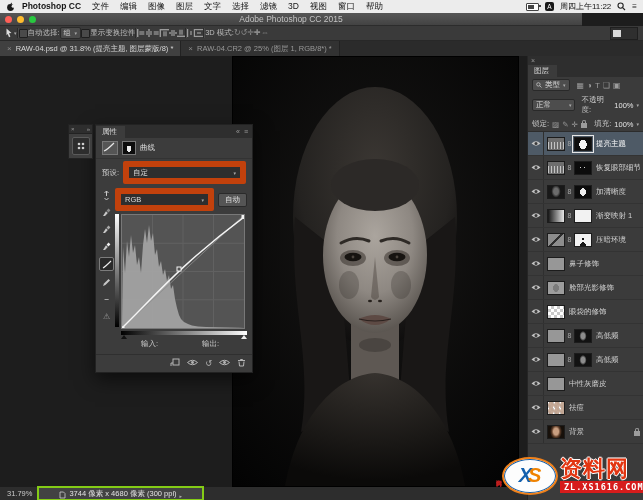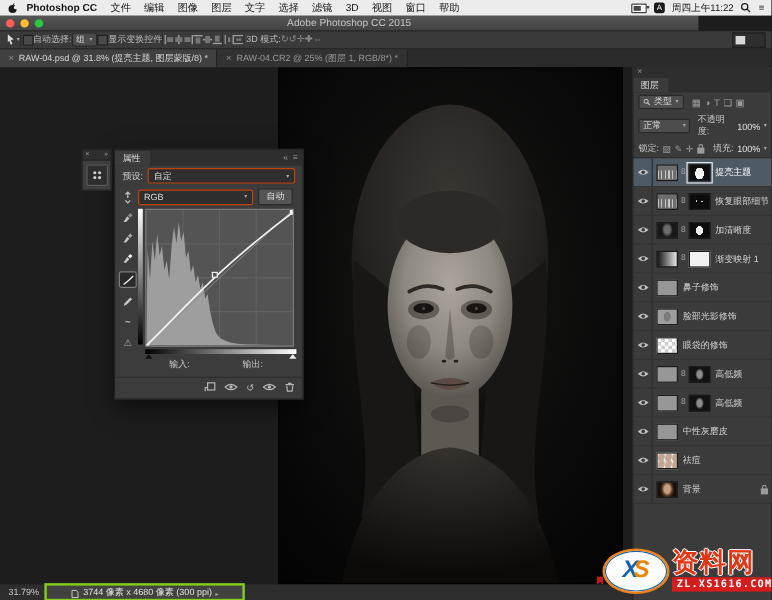--- a/index.html
+++ b/index.html
@@ -101,21 +101,21 @@
          box-shadow:0 7px 18px rgba(0,0,0,.55);z-index:20;font-size:7.5px}
   #props-tabrow{height:13px;background:#2e2e2e;display:flex;align-items:center}
   #props-tab{background:#3c3c3c;color:#ddd;padding:1px 8px 1px 6px}
   #props-tabrow .ticons{margin-left:auto;color:#9a9a9a;font-size:7px;display:flex;gap:4px;padding:0 4px 1px 0}
   #props-head{display:flex;align-items:center;gap:4px;padding:3px 6px;border-bottom:1px solid #333}
   .badge-curve{width:14px;height:12px;background:#555;border:1px solid #777;position:relative}
   .badge-curve svg{display:block}
   .badge-mask{width:12px;height:12px;background:#0d0d0d;border:1px solid #777;
               background-image:radial-gradient(ellipse 4px 5px at 50% 55%,#eee 60%,rgba(0,0,0,0) 62%)}
   #preset-row{display:flex;align-items:center;gap:4px;padding:2px 6px 3px}
-  .pselect{flex:1;background:#2e2e2e;border:1px solid #c2410c;border-radius:2px;height:11px;display:flex;
+  .pselect{flex:1;background:#2e2e2e;border:6px solid #c2410c;border-radius:2px;height:11px;display:flex;
            align-items:center;padding:0 4px;color:#ddd}
   .pselect .caret{margin-left:auto}
   #props-body{display:flex;padding:0 5px 0 2px}
   #tools-col{width:17px;display:flex;flex-direction:column;align-items:center;gap:5px;padding-top:2px;flex:none}
   .tool{width:13px;height:12px;display:flex;align-items:center;justify-content:center;color:#c4c4c4;font-size:8px}
   .tool.selbox{background:#2a2a2a;border:1px solid #7c7c7c;border-radius:2px}
   #curve-col{flex:1}
   #channel-row{display:flex;align-items:center;gap:4px;margin:1px 0 3px}
   .auto-btn{background:#555;border:1px solid #2a2a2a;border-radius:2px;padding:1px 6px;color:#e0e0e0}
   #grid-zone{display:flex}
@@ -349,20 +349,29 @@
 </div>
 
 <div id="props" class="abs">
   <div id="props-tabrow">
     <span id="props-tab">属性</span>
     <span class="ticons">
       <span>«</span>
       <span>≡</span>
     </span>
   </div>
+  <div id="props-head">
+    <span class="badge-curve">
+      <svg width="12" height="10" viewBox="0 0 12 10">
+          <path d="M1 9 C4 8 7 5 11 1" stroke="#e8e8e8" stroke-width="1.2" fill="none"></path>
+        </svg>
+    </span>
+    <span class="badge-mask"></span>
+    <span style="color:#e0e0e0">曲线</span>
+  </div>
   <div id="preset-row">
     <span>预设:</span>
     <span class="pselect">
       <span>自定</span>
         <span class="caret">▾</span>
     </span>
   </div>
   <div id="props-body">
     <div id="tools-col">
       <span class="tool">
@@ -573,20 +582,35 @@
 
   </div>
       <div class="layer-row">
     <span class="eye-cell">
       <svg class="eye-svg" width="10" height="7" viewBox="0 0 10 7">
         <path d="M0.5 3.5 Q5 -0.8 9.5 3.5 Q5 7.8 0.5 3.5Z" fill="#c2c2c2"></path>
         <circle cx="5" cy="3.5" r="1.5" fill="#3a3a3a"></circle>
       </svg>
     </span>
     <span class="thumbs">
+          <span class="th adj-curves"></span>
+          <span class="link8">8</span>
+          <span class="th mask-figure"></span>
+        </span>
+    <span class="layer-name">压暗环境</span>
+
+  </div>
+      <div class="layer-row">
+    <span class="eye-cell">
+      <svg class="eye-svg" width="10" height="7" viewBox="0 0 10 7">
+        <path d="M0.5 3.5 Q5 -0.8 9.5 3.5 Q5 7.8 0.5 3.5Z" fill="#c2c2c2"></path>
+        <circle cx="5" cy="3.5" r="1.5" fill="#3a3a3a"></circle>
+      </svg>
+    </span>
+    <span class="thumbs">
           <span class="th gray"></span>
         </span>
     <span class="layer-name">鼻子修饰</span>
 
   </div>
       <div class="layer-row">
     <span class="eye-cell">
       <svg class="eye-svg" width="10" height="7" viewBox="0 0 10 7">
         <path d="M0.5 3.5 Q5 -0.8 9.5 3.5 Q5 7.8 0.5 3.5Z" fill="#c2c2c2"></path>
         <circle cx="5" cy="3.5" r="1.5" fill="#3a3a3a"></circle>

